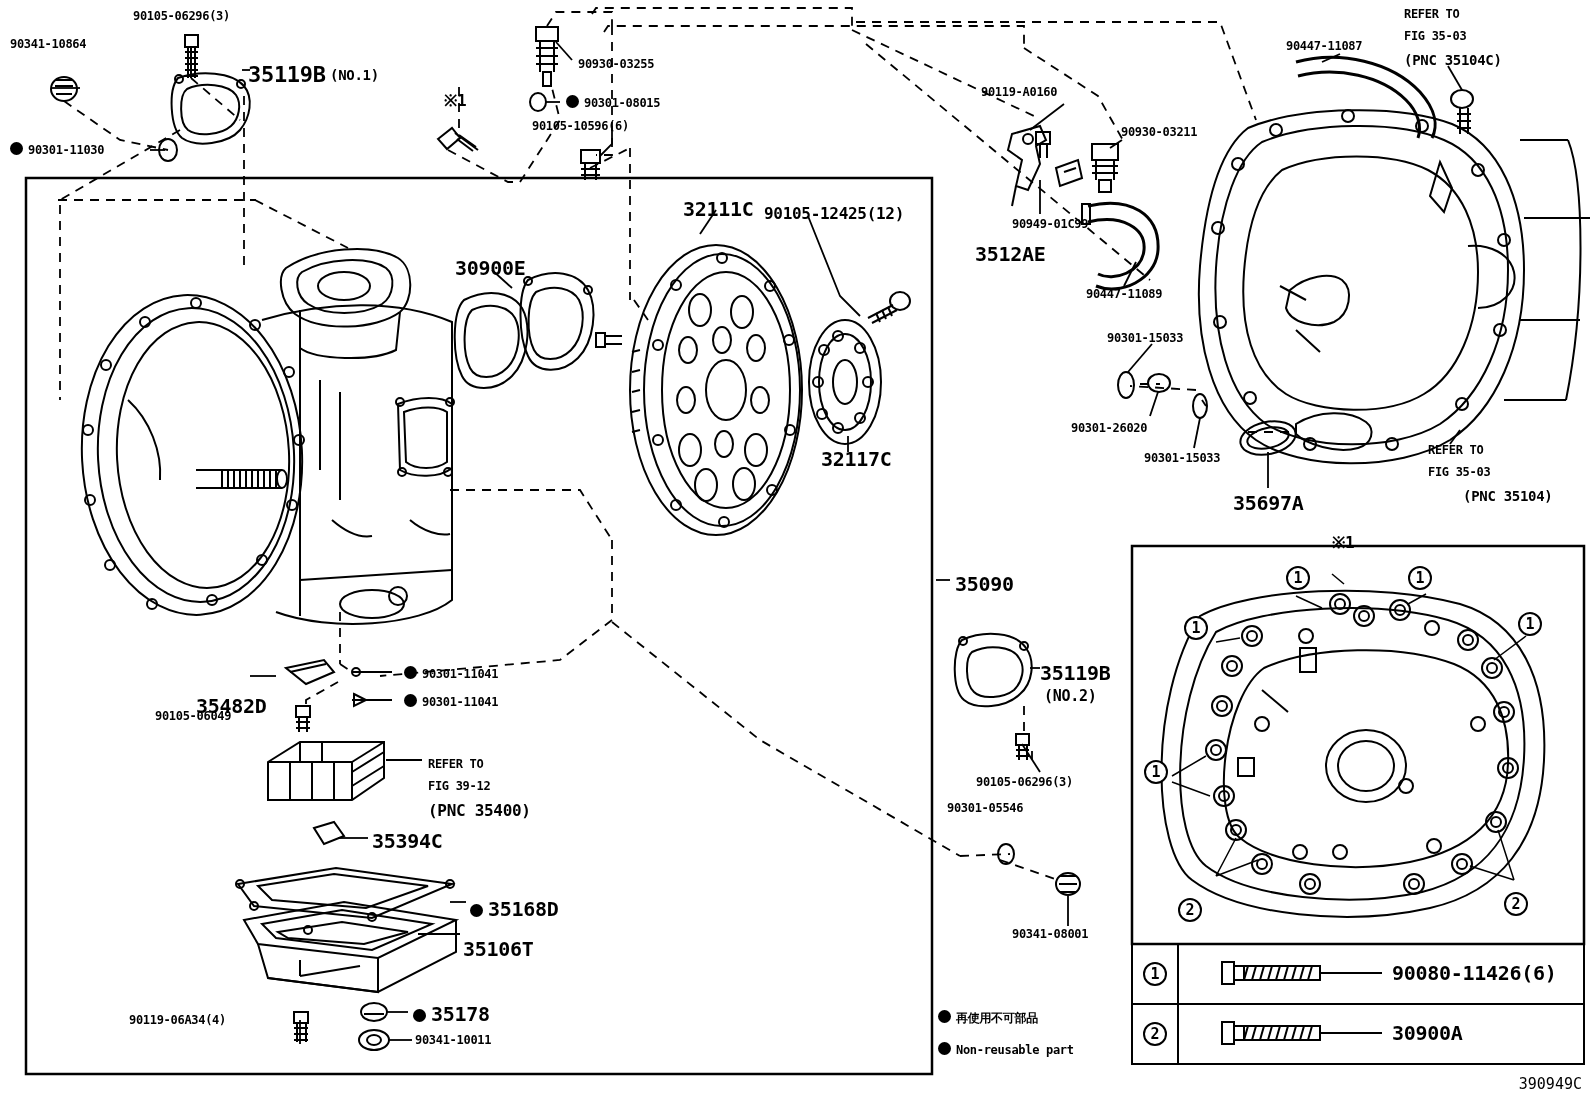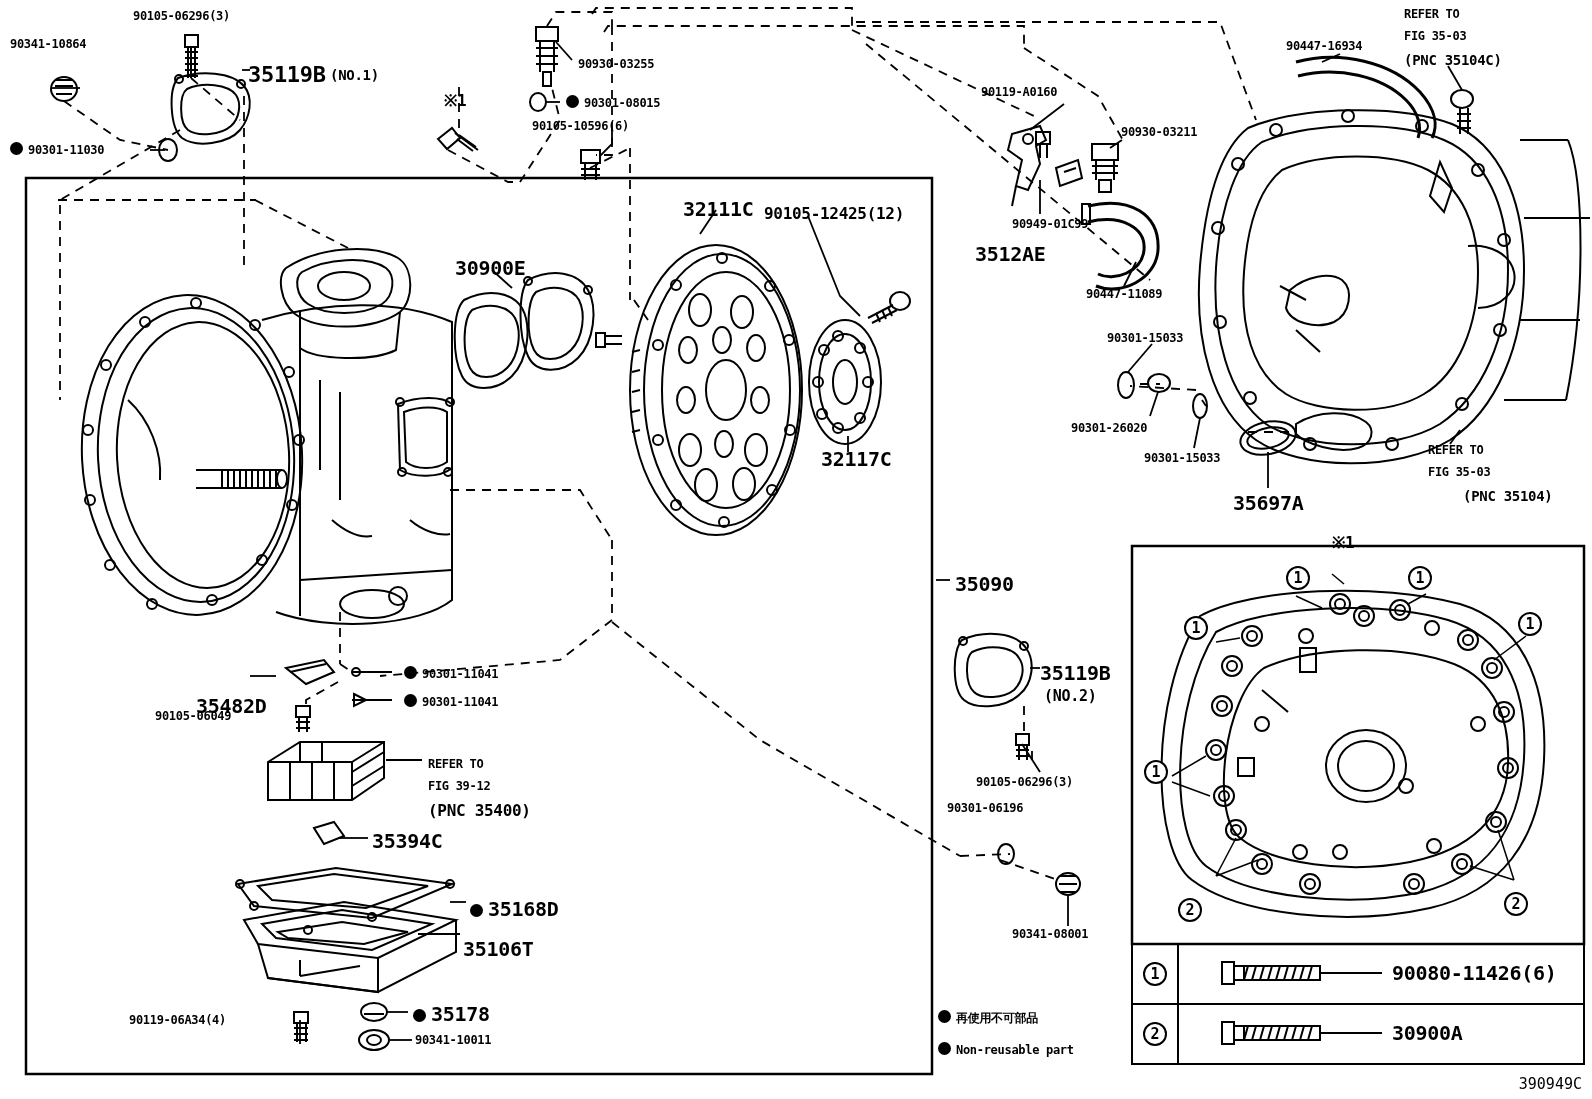--- a/index.html
+++ b/index.html
@@ -590,21 +590,21 @@
       <div class="lbl s18" style="left: 532px; top: 120px;">90105-10596(6)</div>
       <div class="lbl s20" style="left: 683px; top: 198px;">32111C</div>
       <div class="lbl s16" style="left: 764px; top: 205px;">90105-12425(12)</div>
       <div class="lbl s20" style="left: 455px; top: 257px;">30900E</div>
       <div class="lbl s20" style="left: 821px; top: 448px;">32117C</div>
       <div class="lbl s18" style="left: 981px; top: 86px;">90119-A0160</div>
       <div class="lbl s18" style="left: 1121px; top: 126px;">90930-03211</div>
       <div class="lbl s18" style="left: 1012px; top: 218px;">90949-01C99</div>
       <div class="lbl s20" style="left: 975px; top: 243px;">3512AE</div>
       <div class="lbl s18" style="left: 1086px; top: 288px;">90447-11089</div>
-      <div class="lbl s18" style="left: 1286px; top: 40px;">90447-16934</div>
+      <div class="lbl s18" style="left: 1286px; top: 40px;">90447-11087</div>
       <div class="lbl s18" style="left: 1404px; top: 8px;">REFER TO</div>
       <div class="lbl s18" style="left: 1404px; top: 30px;">FIG 35-03</div>
       <div class="lbl s14" style="left: 1404px; top: 52px;">(PNC 35104C)</div>
       <div class="lbl s18" style="left: 1107px; top: 332px;">90301-15033</div>
       <div class="lbl s18" style="left: 1071px; top: 422px;">90301-26020</div>
       <div class="lbl s18" style="left: 1144px; top: 452px;">90301-15033</div>
       <div class="lbl s20" style="left: 1233px; top: 492px;">35697A</div>
       <div class="lbl s18" style="left: 1428px; top: 444px;">REFER TO</div>
       <div class="lbl s18" style="left: 1428px; top: 466px;">FIG 35-03</div>
       <div class="lbl s14" style="left: 1431px; top: 488px; margin-left: 32px;">(PNC 35104)</div>
@@ -618,18 +618,18 @@
       <div class="lbl s16" style="left: 428px; top: 802px;">(PNC 35400)</div>
       <div class="lbl s20" style="left: 372px; top: 830px;">35394C</div>
       <div class="lbl s20 dot" style="left: 470px; top: 898px; text-align: center;">35168D</div>
       <div class="lbl s20" style="left: 463px; top: 938px;">35106T</div>
       <div class="lbl s20 dot" style="left: 413px; top: 1003px;">35178</div>
       <div class="lbl s18" style="left: 129px; top: 1014px;">90119-06A34(4)</div>
       <div class="lbl s18" style="left: 415px; top: 1034px;">90341-10011</div>
       <div class="lbl s20" style="left: 1040px; top: 662px;">35119B</div>
       <div class="lbl s15" style="left: 1044px; top: 688px;">(NO.2)</div>
       <div class="lbl s18" style="left: 976px; top: 776px;">90105-06296(3)</div>
-      <div class="lbl s18" style="left: 947px; top: 802px;">90301-06196</div>
+      <div class="lbl s18" style="left: 947px; top: 802px;">90301-05546</div>
       <div class="lbl s18" style="left: 1012px; top: 928px;">90341-08001</div>
       <div class="lbl s16" style="left: 1332px; top: 534px;">※1</div>
     </div>
 
 </div>
 
 </body></html>

